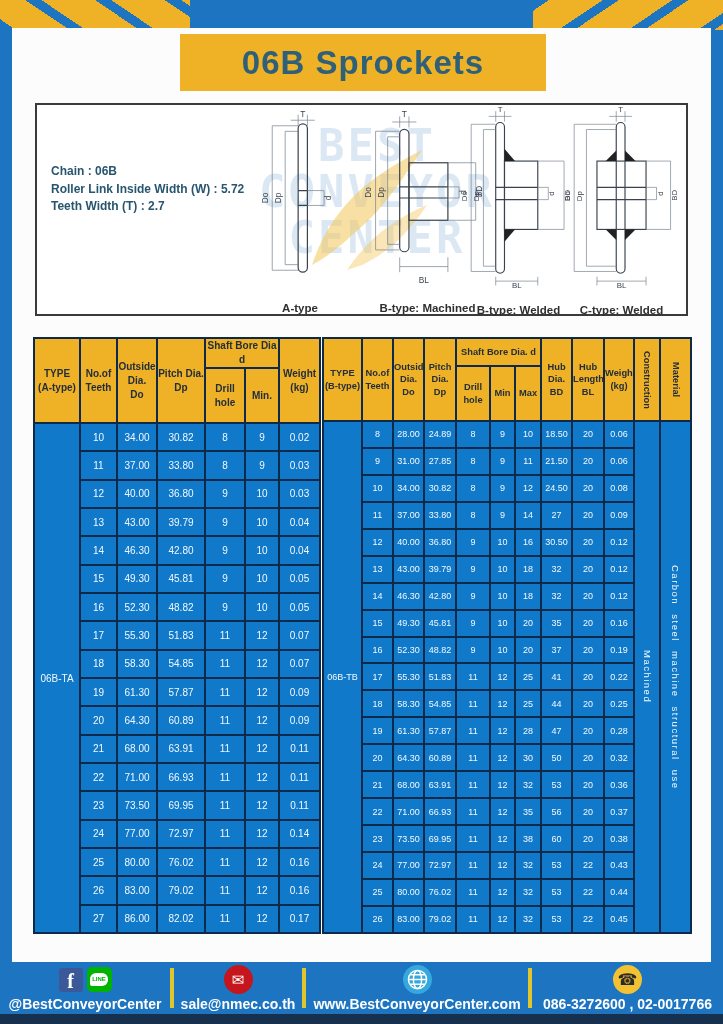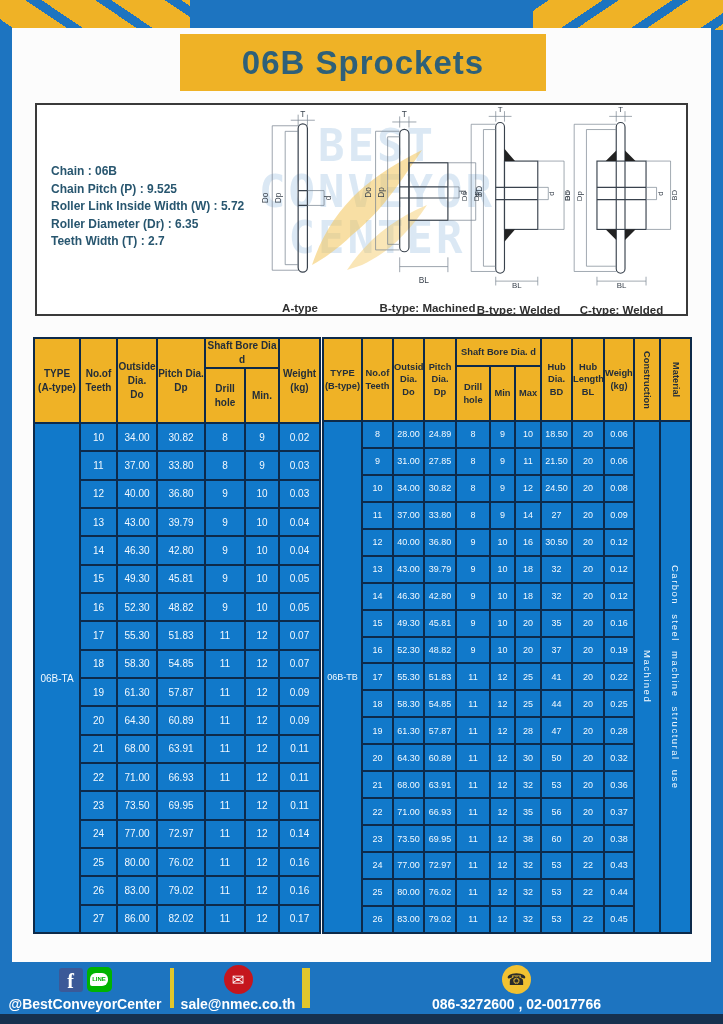--- a/index.html
+++ b/index.html
@@ -80,23 +80,21 @@
         <div class="wline">CONVEYOR</div>
         <div class="wline">CENTER</div>
       </div>
       <svg class="bird" width="150" height="150" viewBox="0 0 150 150">
         <path d="M20,130 C40,70 80,40 130,15 C100,60 85,80 60,100 C50,110 35,122 20,130 Z" fill="#f4c65a"></path>
         <path d="M55,135 C75,105 100,85 135,70 C115,100 95,118 70,130 Z" fill="#f4c65a" opacity=".8"></path>
       </svg>
 
       <div class="specs">
         <div>Chain  : 06B</div>
-        <div>Chain Pitch (P)  :  9.525</div>
         <div>Roller Link Inside Width (W)  :  5.72</div>
-        <div>Roller Diameter (Dr)  : 6.35</div>
         <div>Teeth Width (T)  :  2.7</div>
       </div>
 
       <div class="fig" style="left:213px;">
         <svg width="100" height="178" viewBox="0 0 108 192">
           <text x="57" y="8" text-anchor="middle">T</text>
           <path class="dim" d="M44,12 H70 M52,6 V18 M62,6 V18"></path>
           <rect class="shape" x="52" y="16" width="10" height="160" rx="5"></rect>
           <path class="shape" d="M52,88 H62 M52,104 H62"></path>
           <path class="dim" d="M24,18 H52 M24,174 H52 M24,18 V174"></path>
@@ -632,20 +630,33 @@
       <div class="flabel">@BestConveyorCenter</div>
     </div>
     <div class="fdiv"></div>
     <div class="fsec" style="flex:0 0 128px;">
       <div class="icons">
           <div class="circ mail">✉</div>
         </div>
       <div class="flabel">sale@nmec.co.th</div>
     </div>
     <div class="fdiv"></div>
+    <div class="fsec" style="flex:0 0 222px;">
+      <div class="icons">
+        <svg width="29" height="29" viewBox="0 0 24 24">
+          <circle cx="12" cy="12" r="12" fill="#35a8dd"></circle>
+          <g stroke="#fff" fill="none" stroke-width="1.2">
+            <circle cx="12" cy="12" r="7.5"></circle>
+            <ellipse cx="12" cy="12" rx="3.4" ry="7.5"></ellipse>
+            <path d="M4.5,12 H19.5 M5.8,8 H18.2 M5.8,16 H18.2"></path>
+          </g>
+        </svg>
+      </div>
+      <div class="flabel">www.BestConveyorCenter.com</div>
+    </div>
     <div class="fdiv"></div>
     <div class="fsec" style="flex:1;">
       <div class="icons">
           <div class="circ phone">☎</div>
         </div>
       <div class="flabel">086-3272600 , 02-0017766</div>
     </div>
   </div>
   <div class="navybar"></div>
 </div>

